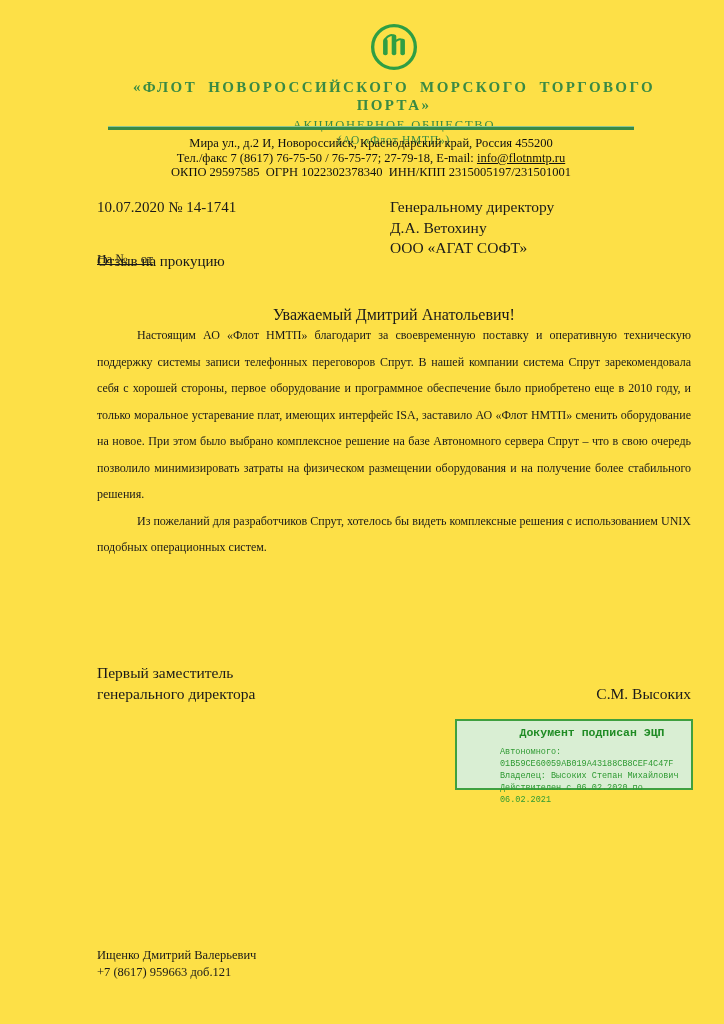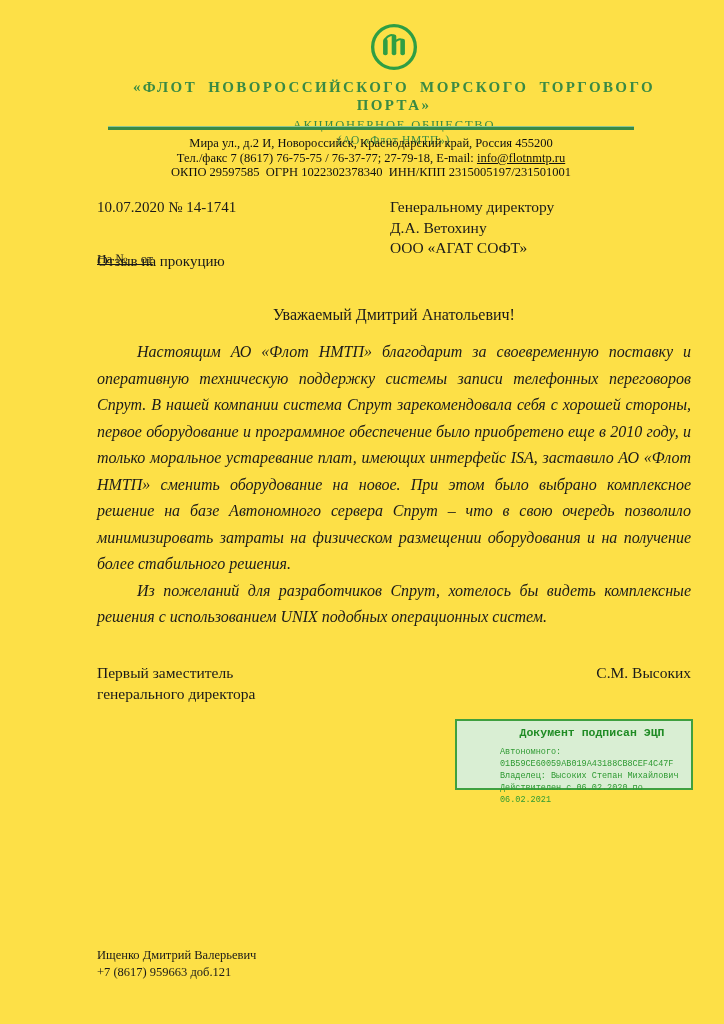--- a/index.html
+++ b/index.html
@@ -48,27 +48,27 @@
     position:absolute;top:227px;left:97px;font-size:13px;
     text-decoration:underline;white-space:pre;margin-top:24px;
   }
   .ref-subject{position:absolute;top:253px;left:97px;font-size:15px;}
   .recipient{position:absolute;top:197px;left:390px;font-size:15.5px;line-height:20.5px;}
   .salutation{
     position:absolute;top:306px;left:97px;width:594px;
     text-align:center;font-size:16px;
   }
   .body-text{
-    position:absolute;top:339px;left:97px;width:594px;
-    font-size:16px;line-height:26.5px;text-align:justify;font-style:italic;
+    position:absolute;top:322px;left:97px;width:594px;
+    font-size:12px;line-height:26.5px;text-align:justify;
   }
   .body-text p{text-indent:40px;margin:0;}
   .signature{
     position:absolute;top:662px;left:97px;width:594px;
-    display:flex;justify-content:space-between;
+    display:flex;justify-content:space-between;align-items:flex-end;
     font-size:15.5px;line-height:21px;gap:21px;
   }
   .stamp{
     position:absolute;top:719px;left:455px;width:238px;height:71px;
     background:var(--stamp-bg);border:2px solid var(--stamp-border);
     font-family:Liberation Mono, monospace;
     padding-left:36px;
   }
   .stamp-title{
     margin-top:5px;text-align:center;font-weight:bold;
@@ -93,21 +93,21 @@
     </svg>
     <div class="company-name">«ФЛОТ НОВОРОССИЙСКОГО МОРСКОГО ТОРГОВОГО ПОРТА»</div>
     <div class="company-type">АКЦИОНЕРНОЕ ОБЩЕСТВО</div>
     <div class="company-short">(АО «Флот НМТП»)</div>
   </div>
 
   <div class="rule"></div>
 
   <div class="address">
     <div>Мира ул., д.2 И, Новороссийск, Краснодарский край, Россия 455200</div>
-    <div><span>Тел./факс 7 (8617) 76-75-75 / 76-37-77; 27-79-18, E-mail: </span><a class="email" href="#">info@flotnmtp.ru</a></div>
+    <div><span>Тел./факс 7 (8617) 76-75-50 / 76-75-77; 27-79-18, E-mail: </span><a class="email" href="#">info@flotnmtp.ru</a></div>
     <div class="pre">ОКПО 29597585  ОГРН 1022302378340  ИНН/КПП 2315005197/231501001</div>
   </div>
 
   <div class="ref-date">10.07.2020 № 14-1741</div>
   <div class="ref-na">На №    от</div>
   <div class="ref-subject">Отзыв на прокуцию</div>
 
   <div class="recipient">
     <div>Генеральному директору</div>
     <div>Д.А. Ветохину</div>

